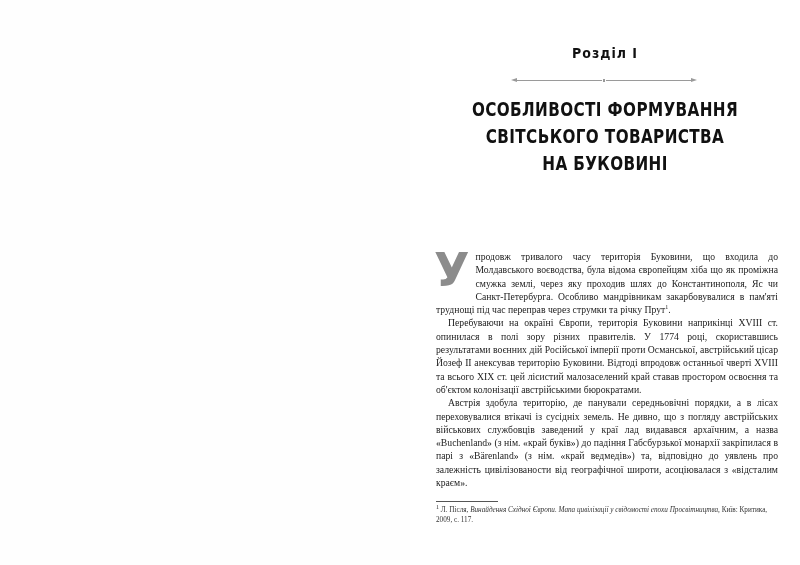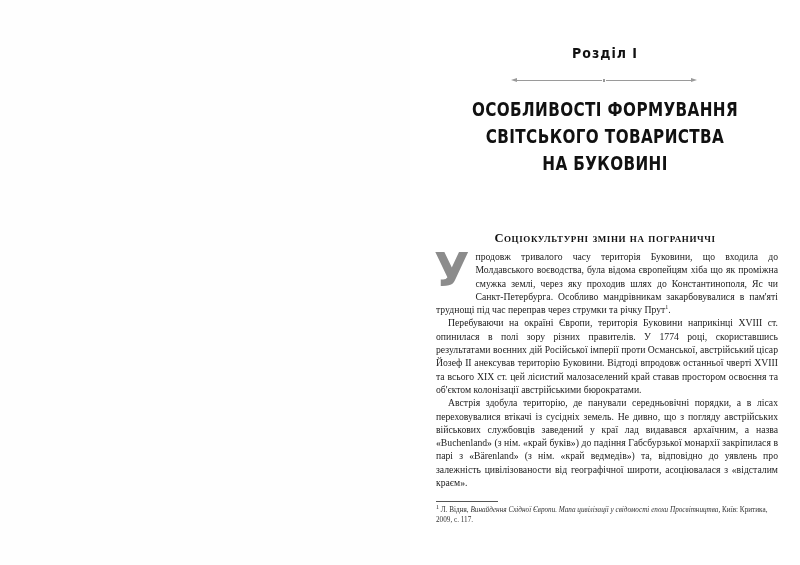--- a/index.html
+++ b/index.html
@@ -49,29 +49,28 @@
     <span class="line r"></span>
     <span class="arr ar"></span>
   </div>
 
   <div class="chapter-title">
     <div>ОСОБЛИВОСТІ ФОРМУВАННЯ</div>
     <div>СВІТСЬКОГО ТОВАРИСТВА</div>
     <div>НА БУКОВИНІ</div>
   </div>
 
-  <div class="section-title">Соціокультурні зміни на пограниччі</div>
 
   <div class="text" style="top:250px;">
     <p class="first"><span class="dropcap">У</span><span>продовж тривалого часу територія Буковини, що входила до Молдавського воєводства, була відома європейцям хіба що як проміжна смужка землі, через яку проходив шлях до Константинополя, Яс чи Санкт-Петербурга. Особливо мандрівникам закарбовувалися в пам'яті труднощі під час переправ через струмки та річку Прут</span><sup>1</sup>.</p>
     <p>Перебуваючи на окраїні Європи, територія Буковини наприкінці XVIII ст. опинилася в полі зору різних правителів. У 1774 році, скориставшись результатами воєнних дій Російської імперії проти Османської, австрійський цісар Йозеф ІІ анексував територію Буковини. Відтоді впродовж останньої чверті XVIII та всього XIX ст. цей лісистий малозаселений край ставав простором освоєння та об'єктом колонізації австрійськими бюрократами.</p>
     <p>Австрія здобула територію, де панували середньовічні порядки, а в лісах переховувалися втікачі із сусідніх земель. Не дивно, що з погляду австрійських військових службовців заведений у краї лад видавався архаїчним, а назва «Buchenland» (з нім. «край буків») до падіння Габсбурзької монархії закріпилася в парі з «Bärenland» (з нім. «край ведмедів») та, відповідно до уявлень про залежність цивілізованости від географічної широти, асоціювалася з «відсталим краєм».</p>
   </div>
 
   <div class="fn-rule"></div>
   <div class="footnote">
     <sup>1</sup>
-    <span>Л. Відня,</span>
+    <span>Л. Після,</span>
     <i>Винайдення Східної Європи. Мапа цивілізації у свідомості епохи Просвітництва,</i>
     <span>Київ: Критика, 2009, с. 117.</span>
   </div>
 
 </div>
 
 </body></html>

